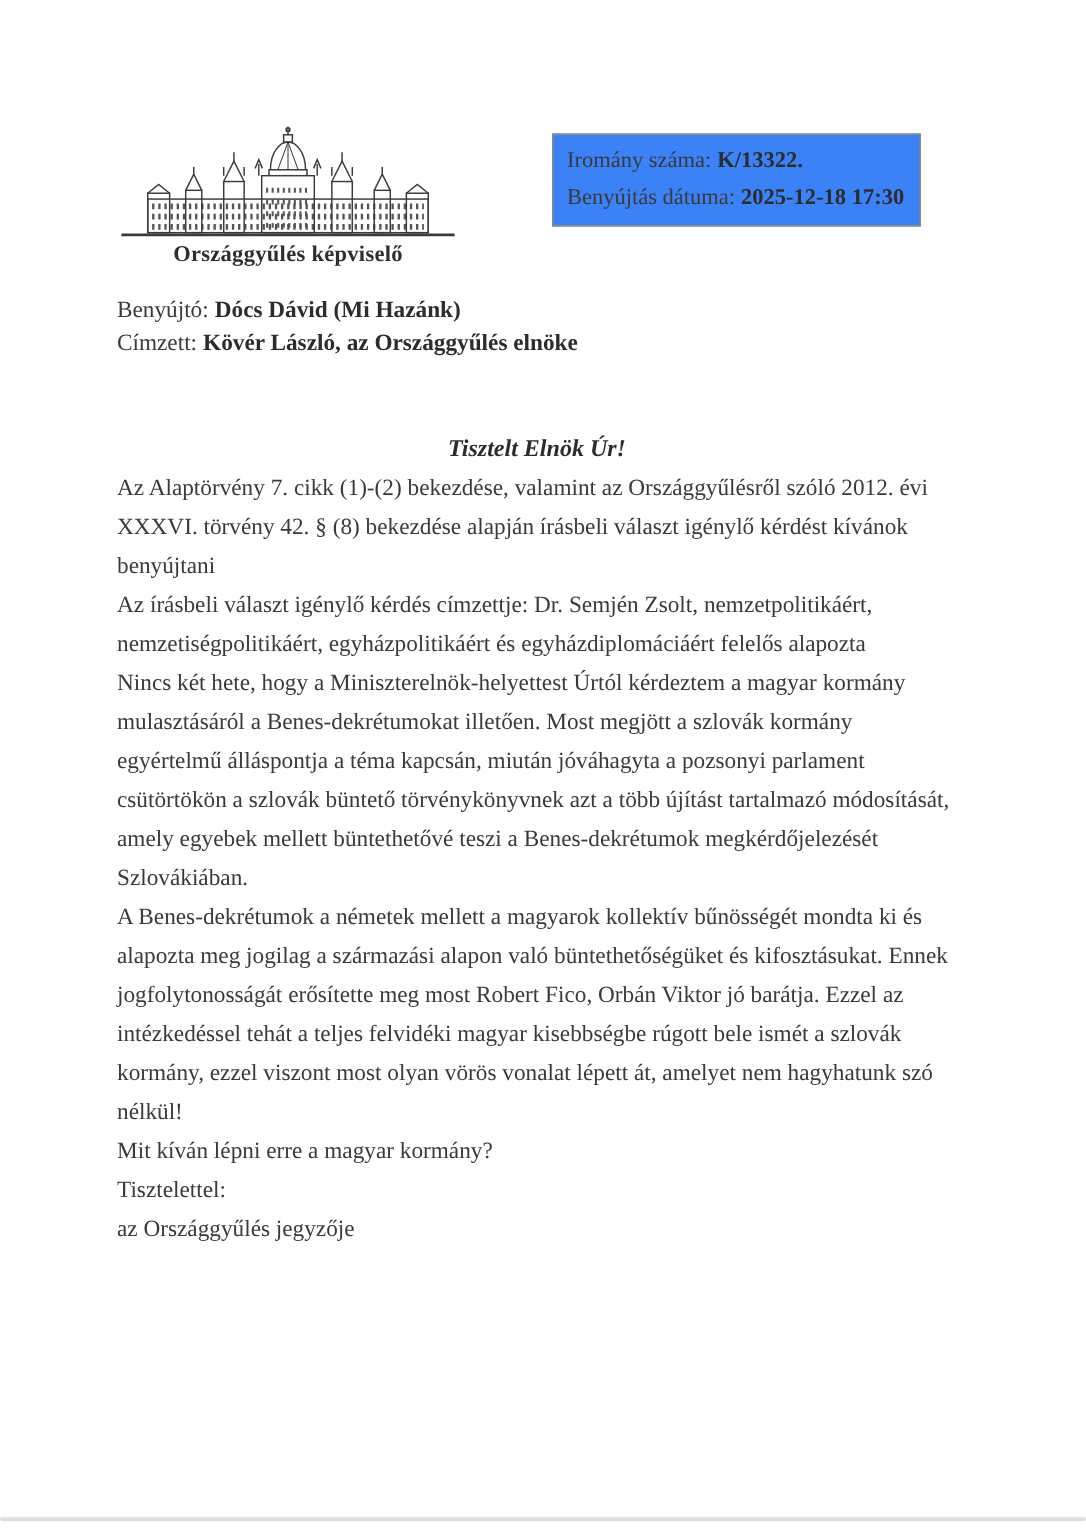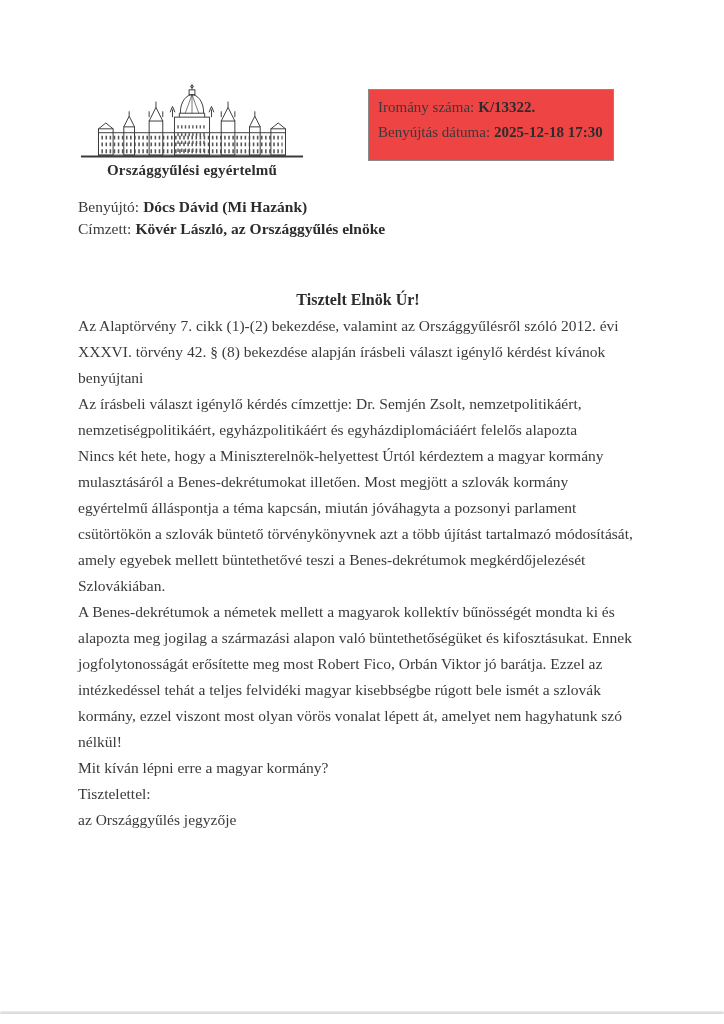--- a/index.html
+++ b/index.html
@@ -37,25 +37,25 @@
     letter-spacing: 0.2px;
   }
 
   .info-box {
     position: absolute;
     left: 368px;
     top: 89px;
     width: 246px;
     box-sizing: border-box;
     border: 1px solid #8a8a8a;
-    padding: 5px 9px 16px 9px;
+    padding: 5px 9px 6px 9px;
     font-size: 15px;
     line-height: 24.5px;
     color: #3a3a3a;
-    background: #ef4444;
+    background: #3b82f6;
   }
   .info-row .value {
     font-weight: bold;
     margin-left: 4px;
     color: #2c2c2c;
   }
 
   
   .recipients {
     position: absolute;
@@ -81,20 +81,21 @@
     font-size: 15.5px;
     line-height: 26px;
     color: #3a3a3a;
   }
   .letter p { margin: 0; }
   .salutation {
     text-align: center;
     font-weight: bold;
     font-size: 16px;
     color: #2c2c2c;
+    font-style: italic;
   }
   .p-legal      { margin-top: 12px; }
   .p-addressee  { margin-top: 8px; }
   .p-title-line { margin-top: 10px; }
   .p-title-line .bold { font-weight: bold; color: #2c2c2c; }
   .p-minister   { margin-top: 36px; }
   .p-body-1     { margin-top: 34px; }
   .p-body-2     { margin-top: 14px; }
   .p-question   { margin-top: 36px; }
   .p-regards    { margin-top: 38px; }
@@ -166,21 +167,21 @@
 
       <rect x="113" y="6" width="6" height="5"></rect>
       <line x1="116" y1="0.5" x2="116" y2="6"></line>
       <circle cx="116" cy="2.5" r="1.3"></circle>
 
       <line x1="96" y1="34" x2="96" y2="26"></line>
       <path d="M93.5,29 L96,23 L98.5,29"></path>
       <line x1="136" y1="34" x2="136" y2="26"></line>
       <path d="M133.5,29 L136,23 L138.5,29"></path>
     </svg>
-    <div class="logo-caption">Országgyűlési egyértelmű</div>
+    <div class="logo-caption">Országgyűlés képviselő</div>
   </div>
 
   <div class="info-box">
     <div class="info-row">
       <span class="label">Iromány száma:</span><span class="value">K/13322.</span>
     </div>
     <div class="info-row">
       <span class="label">Benyújtás dátuma:</span><span class="value">2025-12-18 17:30</span>
     </div>
   </div>

